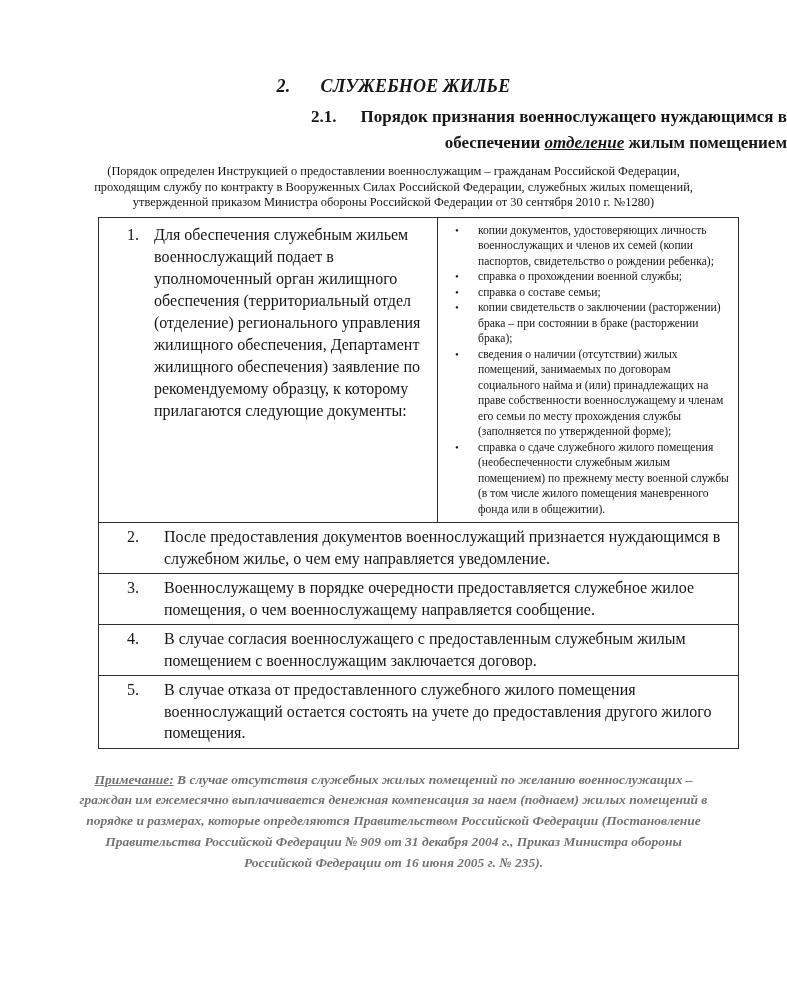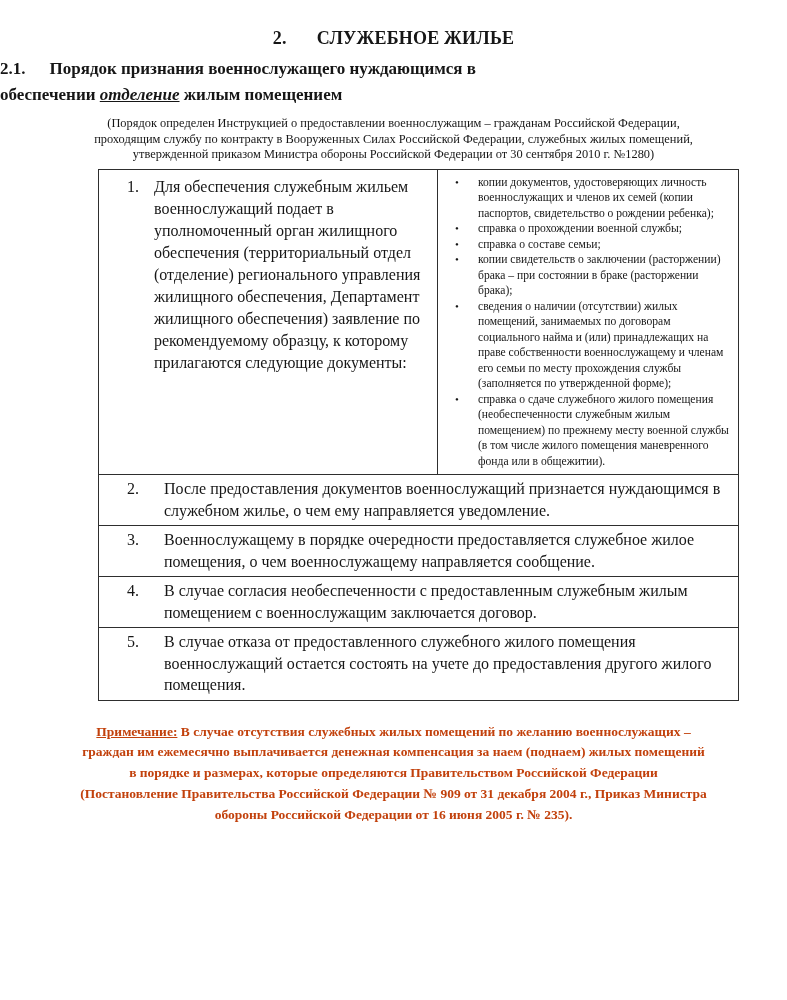--- a/index.html
+++ b/index.html
@@ -7,30 +7,31 @@
   body {
     width:787px; height:1000px;
     font-family:"Liberation Serif", serif;
     color:#161616;
     overflow:hidden;
   }
   .page { position:relative; width:787px; height:1000px; background:#fff; }
 
   
   .doc-title {
-    margin-top:28px;
+    margin-top:76px;
     text-align:center;
     font-size:18px; font-weight:bold;
     letter-spacing:.2px;
+    font-style:italic;
   }
   .doc-title .num { display:inline-block; margin-right:30px; }
 
   .doc-subtitle {
     margin-top:7px;
-    text-align:left;
+    text-align:right;
     font-size:17px; font-weight:bold;
     line-height:26px;
   }
   .doc-subtitle .num { display:inline-block; margin-right:24px; }
   .it-ul { font-style:italic; text-decoration:underline; }
 
   
   .intro {
     width:600px;
     margin:8px auto 0;
@@ -148,28 +149,28 @@
     </div>
     <div class="trow">
       <div class="item">
         <span class="num">3.</span>
         <span class="txt">Военнослужащему в порядке очередности предоставляется служебное жилое помещения, о чем военнослужащему направляется сообщение.</span>
       </div>
     </div>
     <div class="trow">
       <div class="item">
         <span class="num">4.</span>
-        <span class="txt">В случае согласия необеспеченности с предоставленным служебным жилым помещением с военнослужащим заключается договор.</span>
+        <span class="txt">В случае согласия военнослужащего с предоставленным служебным жилым помещением с военнослужащим заключается договор.</span>
       </div>
     </div>
     <div class="trow">
       <div class="item">
         <span class="num">5.</span>
         <span class="txt">В случае отказа от предоставленного служебного жилого помещения военнослужащий остается состоять на учете до предоставления другого жилого помещения.</span>
       </div>
     </div>
   </div>
 
-  <p class="note" style="color: #c2410c;">
+  <p class="note" style="color: #737373; font-style: italic;">
     <span class="label">Примечание:</span><span> В случае отсутствия служебных жилых помещений по желанию военнослужащих – граждан им ежемесячно выплачивается денежная компенсация за наем (поднаем) жилых помещений в порядке и размерах, которые определяются Правительством Российской Федерации (Постановление Правительства Российской Федерации № 909 от 31 декабря 2004 г., Приказ Министра обороны Российской Федерации от 16 июня 2005 г. № 235).</span>
   </p>
 
 </div>
 
 </body></html>

